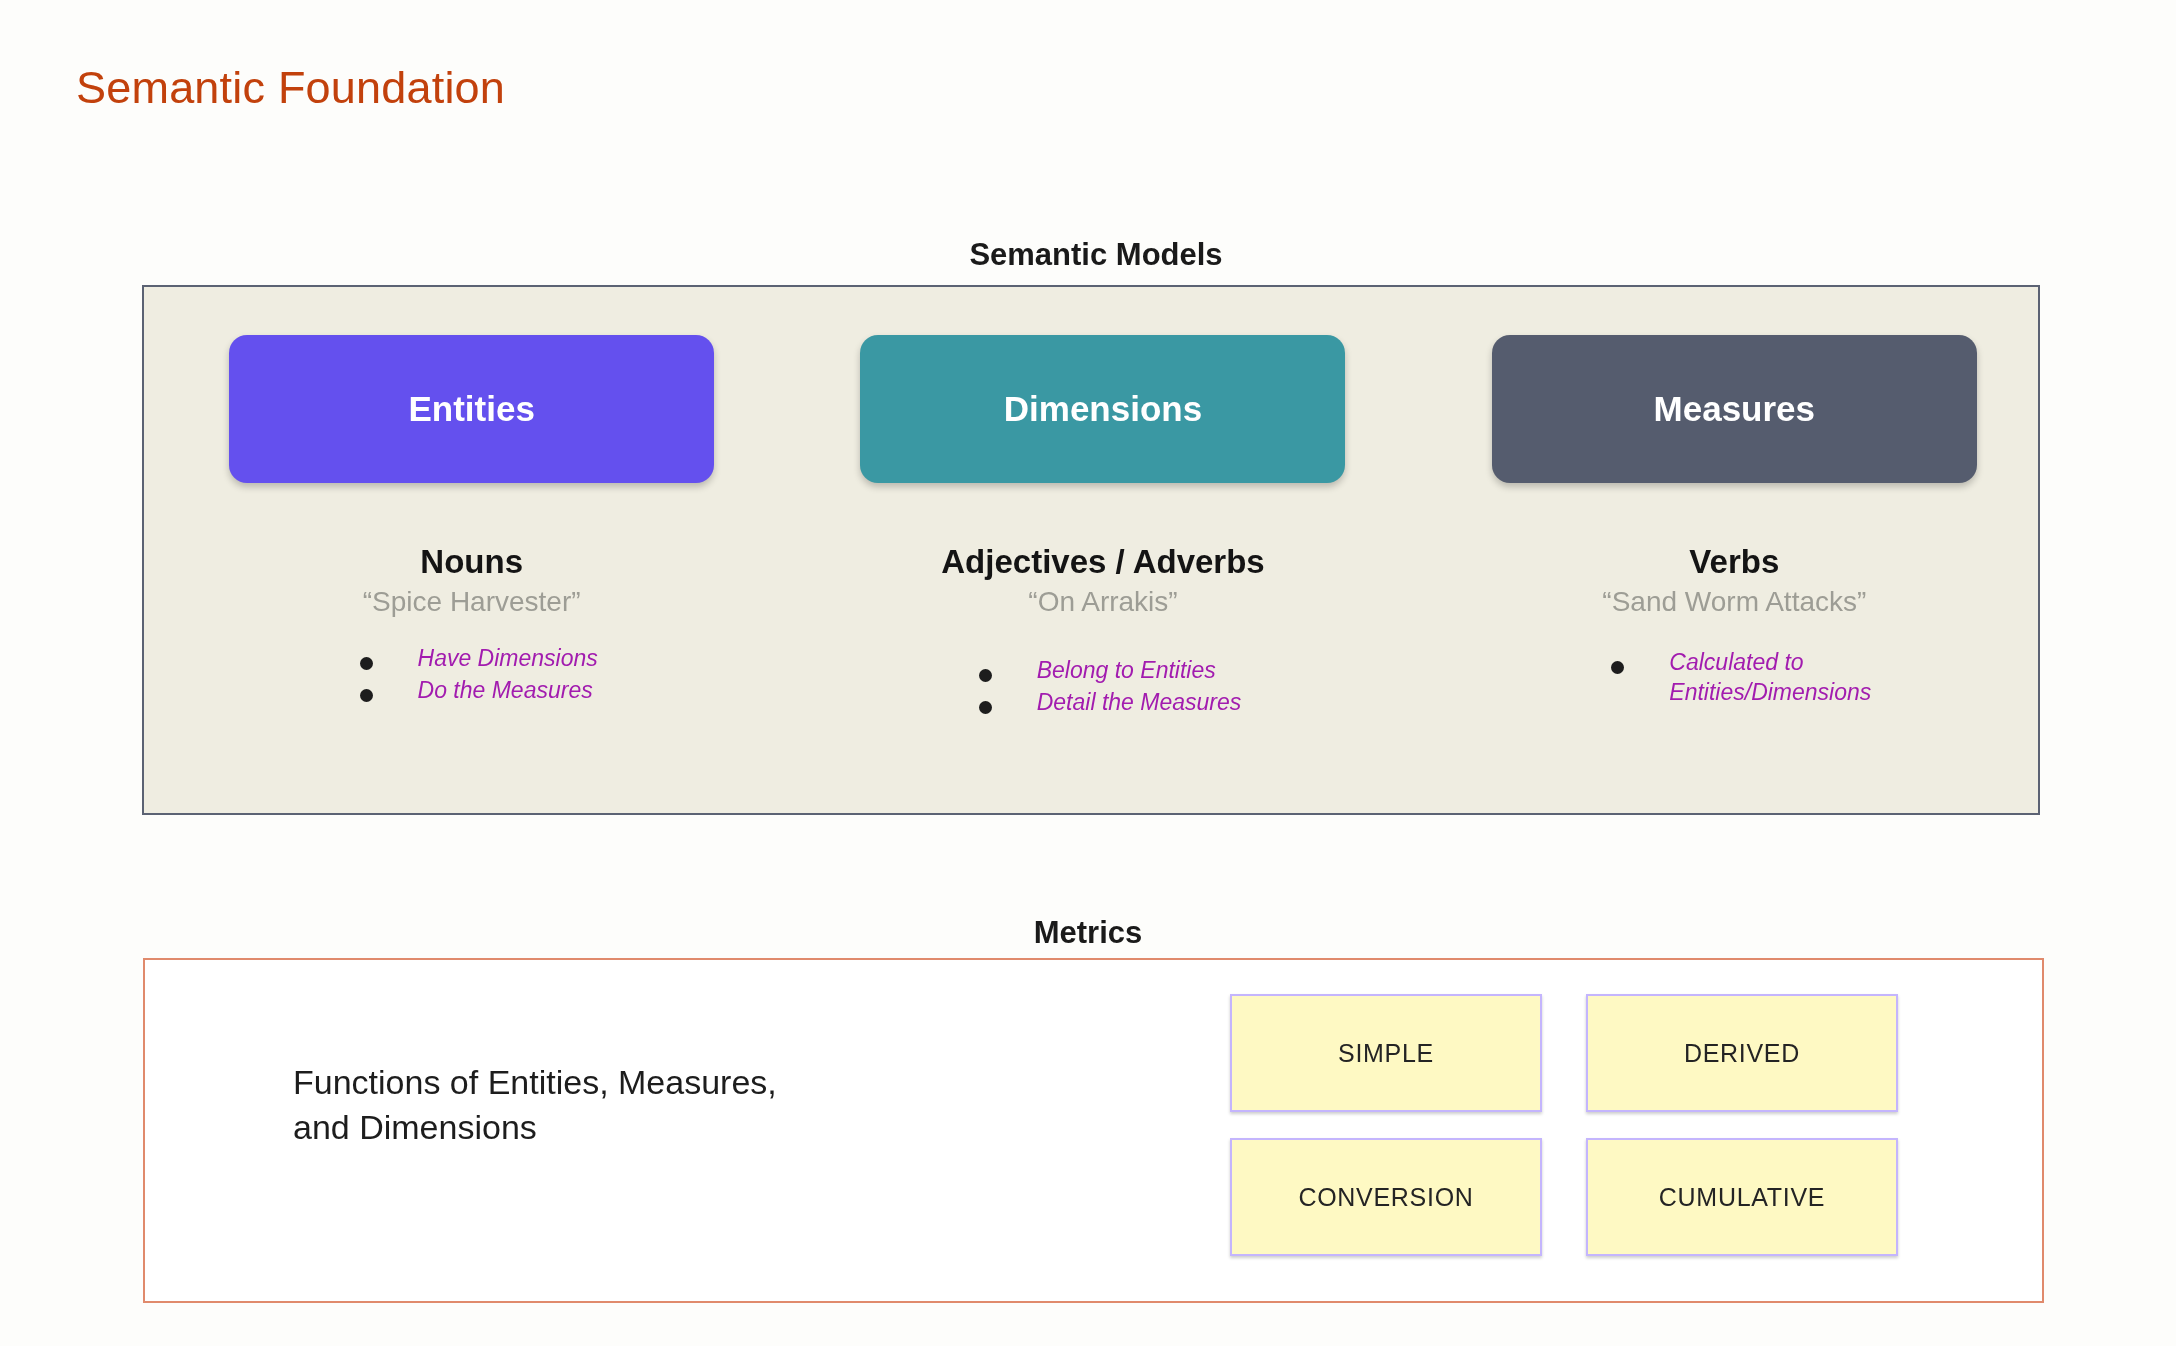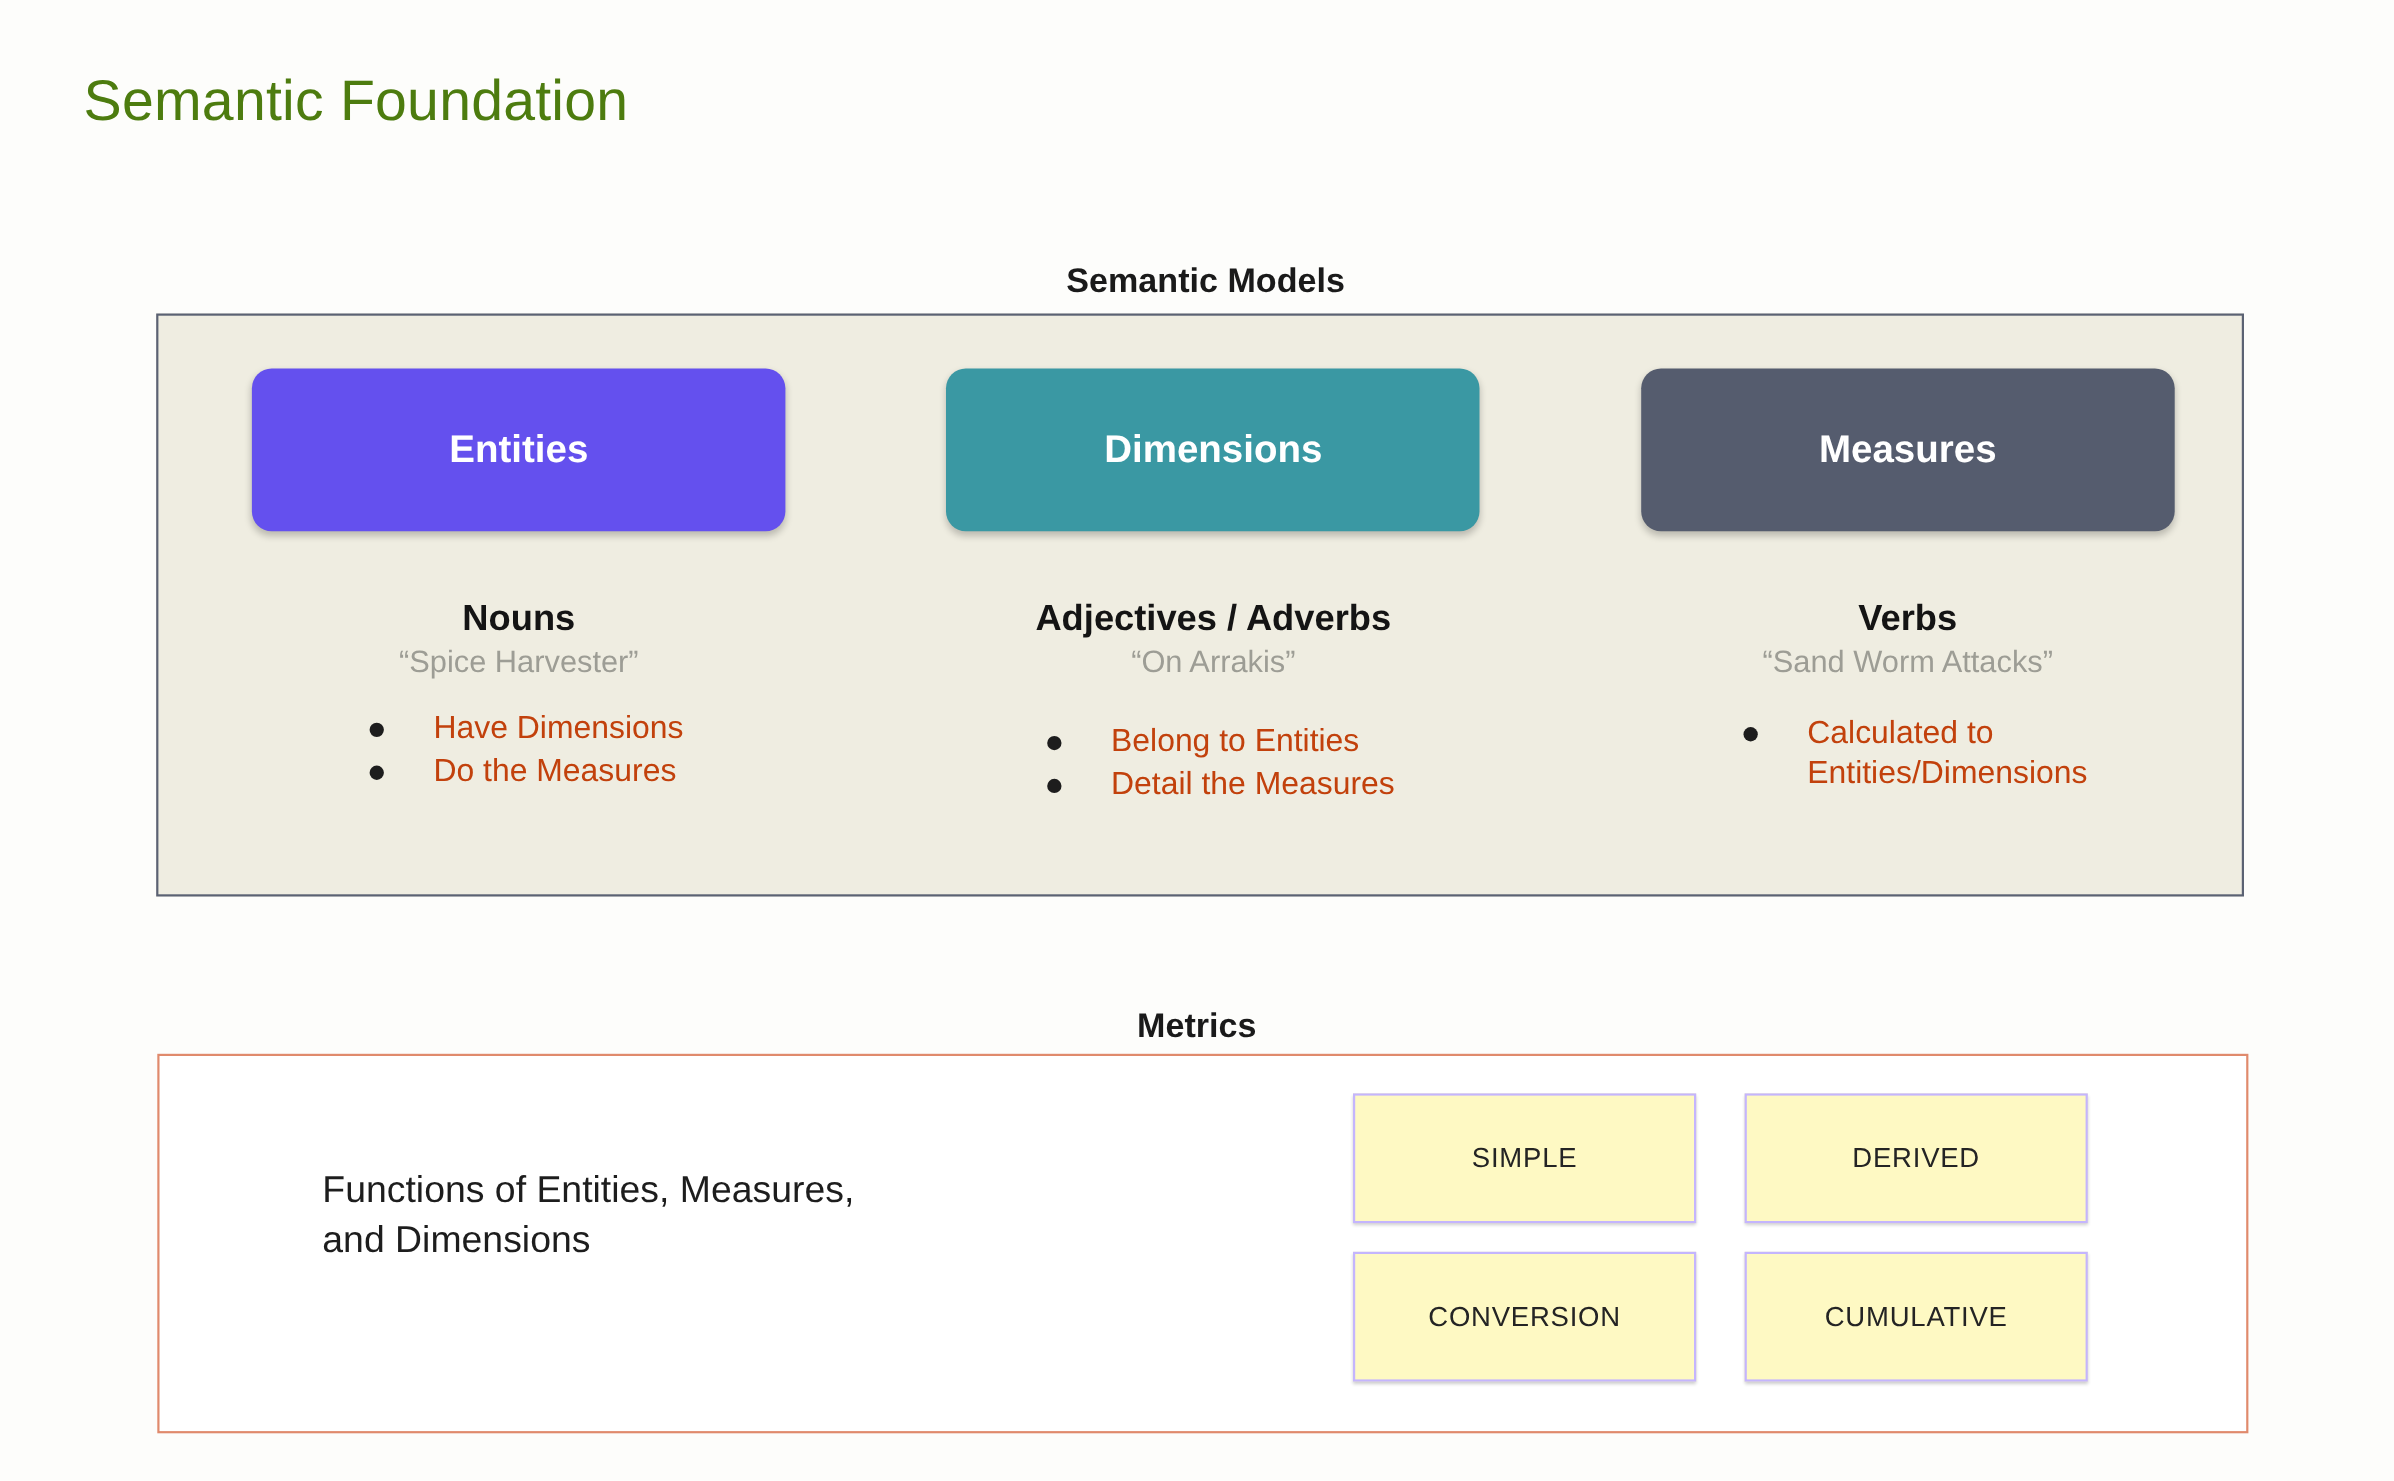--- a/index.html
+++ b/index.html
@@ -14,23 +14,23 @@
     font-family: "Liberation Sans", sans-serif;
     background: #fdfdfb;
     overflow: hidden;
   }
 
   
   .slide-title {
     position: absolute;
     left: 76px;
     top: 62px;
-    font-size: 52px;
+    font-size: 45px;
     font-weight: 400;
-    color: #4d7c0f;
+    color: #c2410c;
     letter-spacing: 0.2px;
     white-space: nowrap;
   }
 
   
   .section-heading {
     position: absolute;
     font-size: 31px;
     font-weight: bold;
     color: #1a1a1a;
@@ -114,24 +114,25 @@
 
   .bullets {
     margin: 0;
     padding: 0;
     list-style: none;
     margin-top: 26px;
   }
   .bullets li {
     position: relative;
     padding-left: 72px;
-    font-size: 29px;
-    color: #c2410c;
+    font-size: 23px;
+    color: #a21caf;
     line-height: 1.30;
     margin-bottom: 2px;
+    font-style: italic;
   }
   .bullets li .dot {
     position: absolute;
     left: 14px;
     top: 13px;
     width: 13px;
     height: 13px;
     border-radius: 50%;
     background: #1d1d1d;
   }

